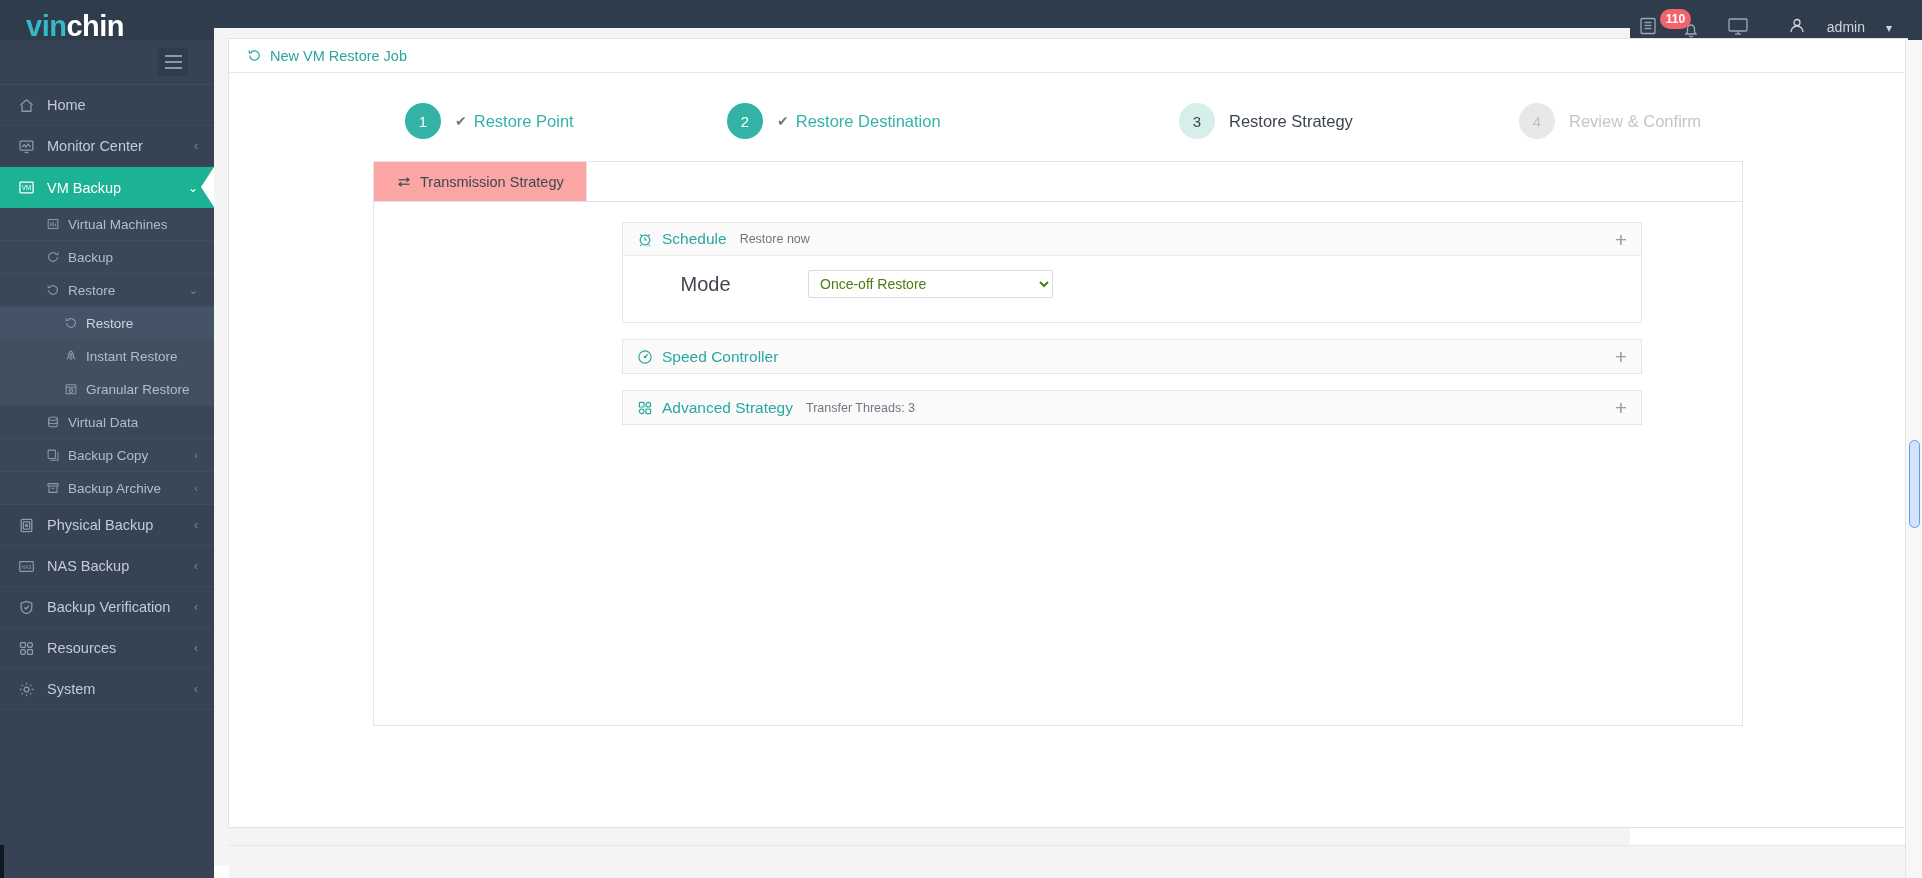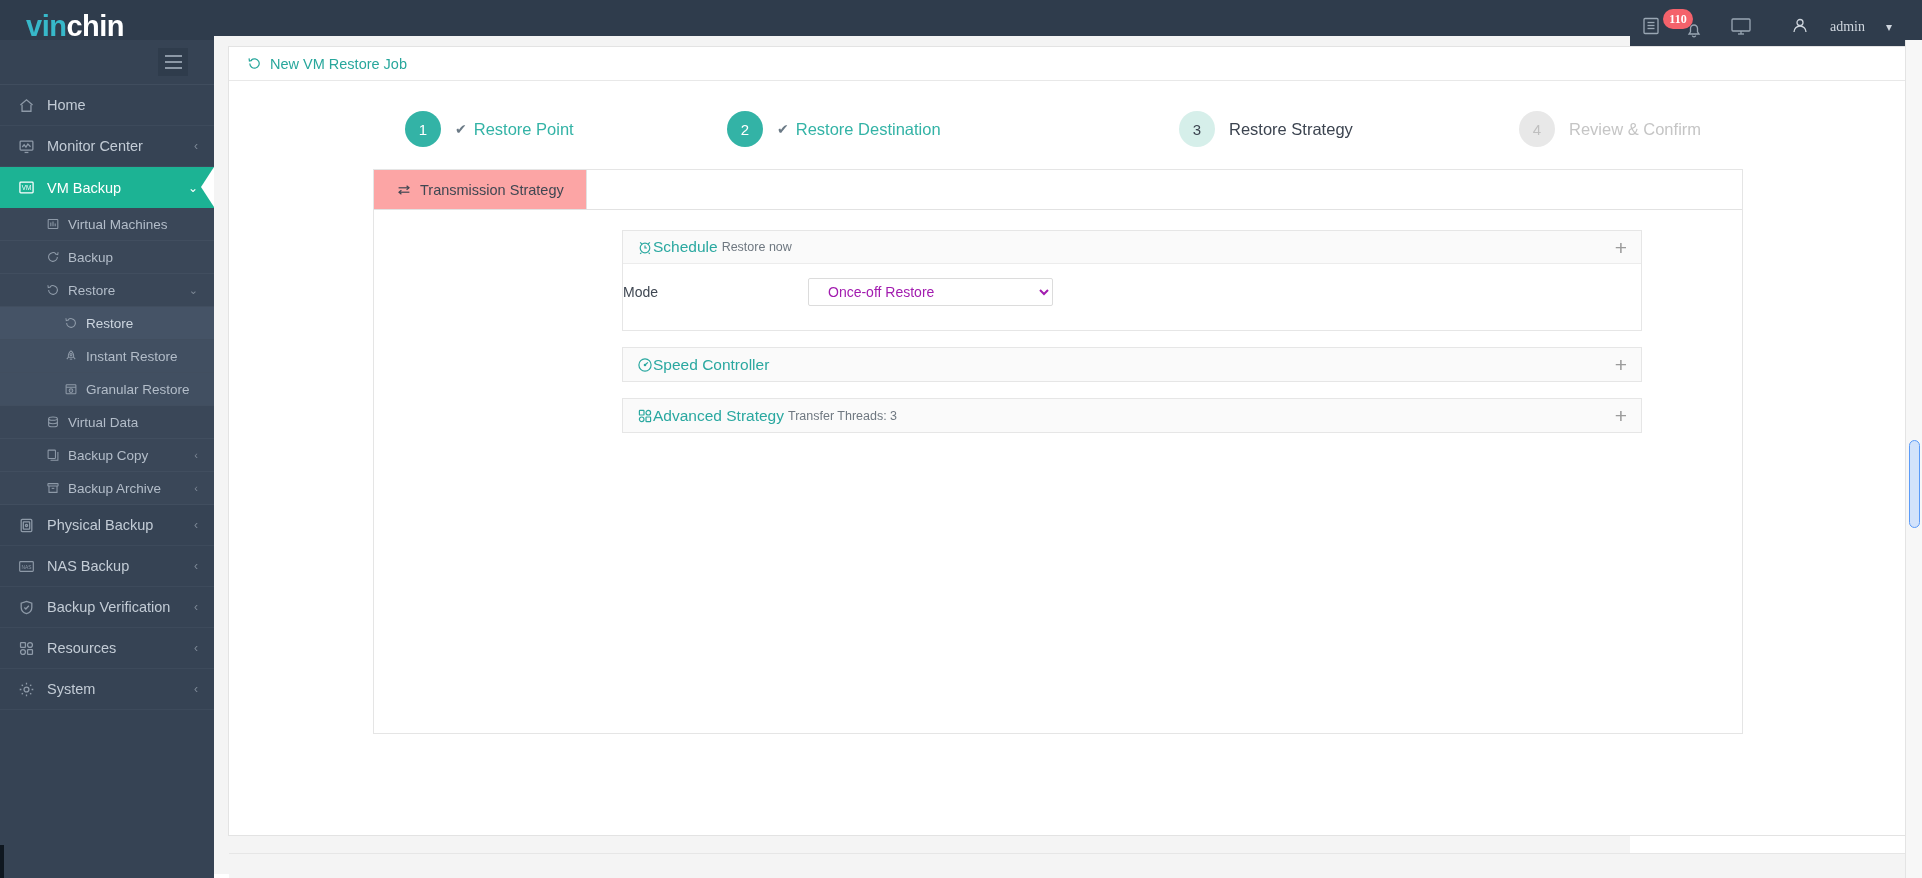--- a/index.html
+++ b/index.html
@@ -20,21 +20,21 @@
   #logo {
     width: 214px; height: 40px;
     display: flex; align-items: center;
     padding-left: 26px;
     font-size: 29px; font-weight: bold; letter-spacing: -0.5px;
   }
   #logo .vin { color: #37b8c9; }
   #logo .chin { color: #ffffff; }
   #topbar-right {
     margin-left: auto; display: flex; align-items: center;
-    height: 40px; padding-right: 30px; gap: 0px; font-family: Liberation Serif, serif;
+    height: 40px; padding-right: 30px; gap: 0px;
   }
   .tb-item {
     display: flex; align-items: center; justify-content: center;
     height: 40px; color: #9aa7b4;
   }
   #notif-wrap { position: relative; display: flex; align-items: center; margin-right: 38px; }
   #doc-icon { margin-right: 8px; }
   #bell-badge {
     position: absolute; left: 22px; top: 3px;
     background: #f4626b; color: #fff;
@@ -94,21 +94,21 @@
     border-bottom: 1px solid #414e5f;
     cursor: pointer;
   }
   .sub-item .ic { width: 22px; display: flex; align-items: center; color: #8e9aa8; }
   .sub-item .caret { margin-left: auto; margin-right: 16px; color: #7d8896; font-size: 11px; }
   .sub-item.lvl2 { padding-left: 64px; background: #414f61; }
   .sub-item.lvl2.sel { background: #45536690; background: #455366; color: #cdd6e0;}
 
   
   #main {
-    position: absolute; top: 36px; left: 214px;
+    position: absolute; top: 28px; left: 214px;
     width: 1416px; height: 838px;
     background: #f4f4f4;
     padding: 10px 14px 0 14px;
   }
   #card {
     width: 1680px; height: 790px;
     background: #ffffff;
     border: 1px solid #e3e3e3;
     position: relative;
   }
@@ -164,40 +164,40 @@
   #panels { padding: 20px 100px 0 248px; }
   .acc {
     border: 1px solid #e6e6e6;
     margin-bottom: 16px;
     background: #fff;
   }
   .acc-head {
     height: 33px; background: #fafafa;
     border-bottom: 1px solid #ececec;
     display: flex; align-items: center; padding: 0 14px;
-    cursor: pointer;
+    gap: 9px; cursor: pointer;
   }
   .acc-head .atitle { color: #2aa8a0; font-size: 15.5px; }
   .acc-head .asum { color: #6f7881; font-size: 12.5px; margin-left: 4px;}
   .acc-head .plus {
     margin-left: auto; color: #9b9b9b; font-size: 21px; line-height: 1;
     font-weight: 300;
   }
   .acc.collapsed { border-bottom: 1px solid #e6e6e6; }
   .acc.collapsed .acc-head { border-bottom: none; }
   .acc-body { padding: 14px 0 24px 0; display: flex; align-items: center; }
   .field-label {
-    width: 185px; text-align: left; padding-right: 20px;
-    color: #3f4752; font-size: 14px;
+    width: 185px; text-align: center; padding-right: 20px;
+    color: #3f4752; font-size: 20px;
   }
   select.mode-select {
     width: 245px; height: 28px;
     border: 1px solid #dcdcdc; border-radius: 2px;
     font-family: "Liberation Sans", sans-serif;
-    font-size: 14px; color: #a21caf; padding-left: 15px;
+    font-size: 14px; color: #4d7c0f; padding-left: 7px;
     background: #fff;
   }
   #footbar {
     position: absolute; left: 0; top: 806px;
     width: 1680px; height: 112px;
     background: #f4f4f4; border-top: 1px solid #e6e6e6;
     display: flex; align-items: flex-start; justify-content: center;
     padding-top: 28px; gap: 0px;
   }
 

